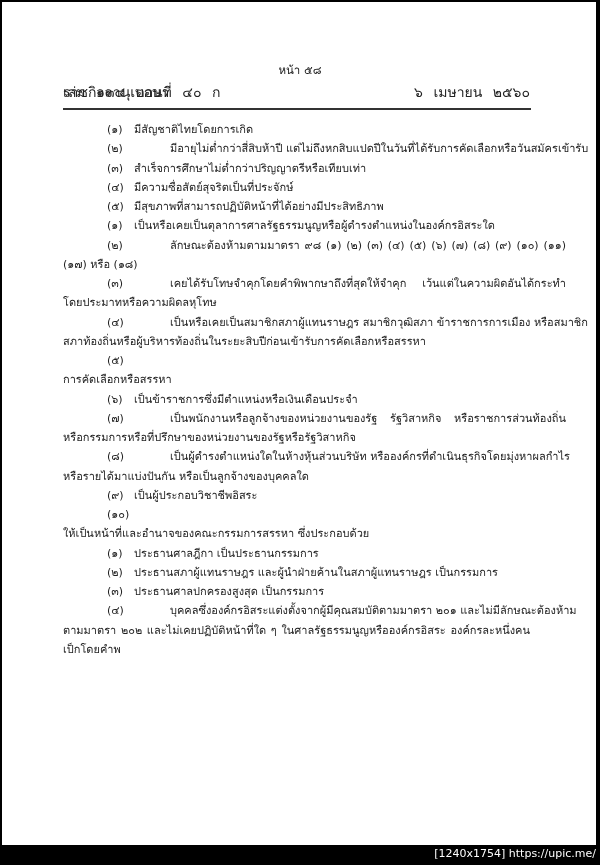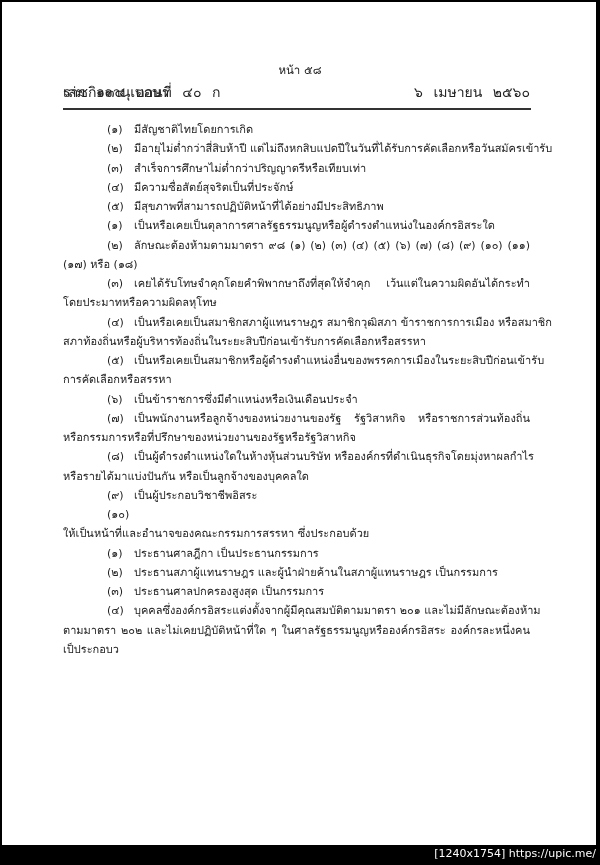--- a/index.html
+++ b/index.html
@@ -33,21 +33,21 @@
   .rule {
     position: absolute; left: 63px; top: 108px; width: 468px; height: 1.5px; background: #333;
   }
   .body {
     position: absolute; left: 63px; top: 120px; width: 467px;
     font-size: 11px; color: #222; line-height: 19.25px;
   }
   .ln { position: relative; height: 19.25px; white-space: nowrap; overflow: visible; }
   .item .num { position: absolute; left: 44px; top: 0; }
   .item .txt { position: absolute; left: 71px; top: 0; }
-  .item.wide .txt { text-align: justify; text-align-last: justify; width: 396px; }
+  .item.wide .txt { text-align: justify; text-align-last: justify; width: 396px; margin-left: 36px; }
   .cont { padding-left: 0; }
   .cont.just { text-align: justify; text-align-last: justify; width: 467px; }
   .section .txt { position: absolute; left: 44px; top: 0; word-spacing: 4px; }
   .section.wide .txt { width: 423px; text-align: justify; text-align-last: justify; }
 </style>
 </head>
 <body>
 
 <div class="page"></div>
 
@@ -94,21 +94,20 @@
       <span class="txt">เคยได้รับโทษจำคุกโดยคำพิพากษาถึงที่สุดให้จำคุก  เว้นแต่ในความผิดอันได้กระทำ</span>
     </div>
     <div class="ln cont">โดยประมาทหรือความผิดลหุโทษ</div>
     <div class="ln item wide">
       <span class="num">(๔)</span>
       <span class="txt">เป็นหรือเคยเป็นสมาชิกสภาผู้แทนราษฎร  สมาชิกวุฒิสภา  ข้าราชการการเมือง  หรือสมาชิก</span>
     </div>
     <div class="ln cont">สภาท้องถิ่นหรือผู้บริหารท้องถิ่นในระยะสิบปีก่อนเข้ารับการคัดเลือกหรือสรรหา</div>
     <div class="ln item wide">
       <span class="num">(๕)</span>
-      <span class="txt">เป็นหรือเคยเป็นสมาชิกหรือผู้ดำรงตำแหน่งอื่นของพรรคการเมืองในระยะสิบปีก่อนเข้ารับ</span>
     </div>
     <div class="ln cont">การคัดเลือกหรือสรรหา</div>
     <div class="ln item">
       <span class="num">(๖)</span>
       <span class="txt">เป็นข้าราชการซึ่งมีตำแหน่งหรือเงินเดือนประจำ</span>
     </div>
     <div class="ln item wide">
       <span class="num">(๗)</span>
       <span class="txt">เป็นพนักงานหรือลูกจ้างของหน่วยงานของรัฐ  รัฐวิสาหกิจ  หรือราชการส่วนท้องถิ่น</span>
     </div>
@@ -136,17 +135,17 @@
     </div>
     <div class="ln item">
       <span class="num">(๓)</span>
       <span class="txt">ประธานศาลปกครองสูงสุด  เป็นกรรมการ</span>
     </div>
     <div class="ln item wide">
       <span class="num">(๔)</span>
       <span class="txt">บุคคลซึ่งองค์กรอิสระแต่งตั้งจากผู้มีคุณสมบัติตามมาตรา  ๒๐๑  และไม่มีลักษณะต้องห้าม</span>
     </div>
     <div class="ln cont just">ตามมาตรา  ๒๐๒  และไม่เคยปฏิบัติหน้าที่ใด ๆ  ในศาลรัฐธรรมนูญหรือองค์กรอิสระ  องค์กรละหนึ่งคน</div>
-    <div class="ln cont">เป็ประกอบว</div>
+    <div class="ln cont">เป็กโดยคำพ</div>
   </div>
 
 <div class="footer-bar"></div>
 <div class="footer-text">[1240x1754] https://upic.me/</div>
 
 </body></html>

